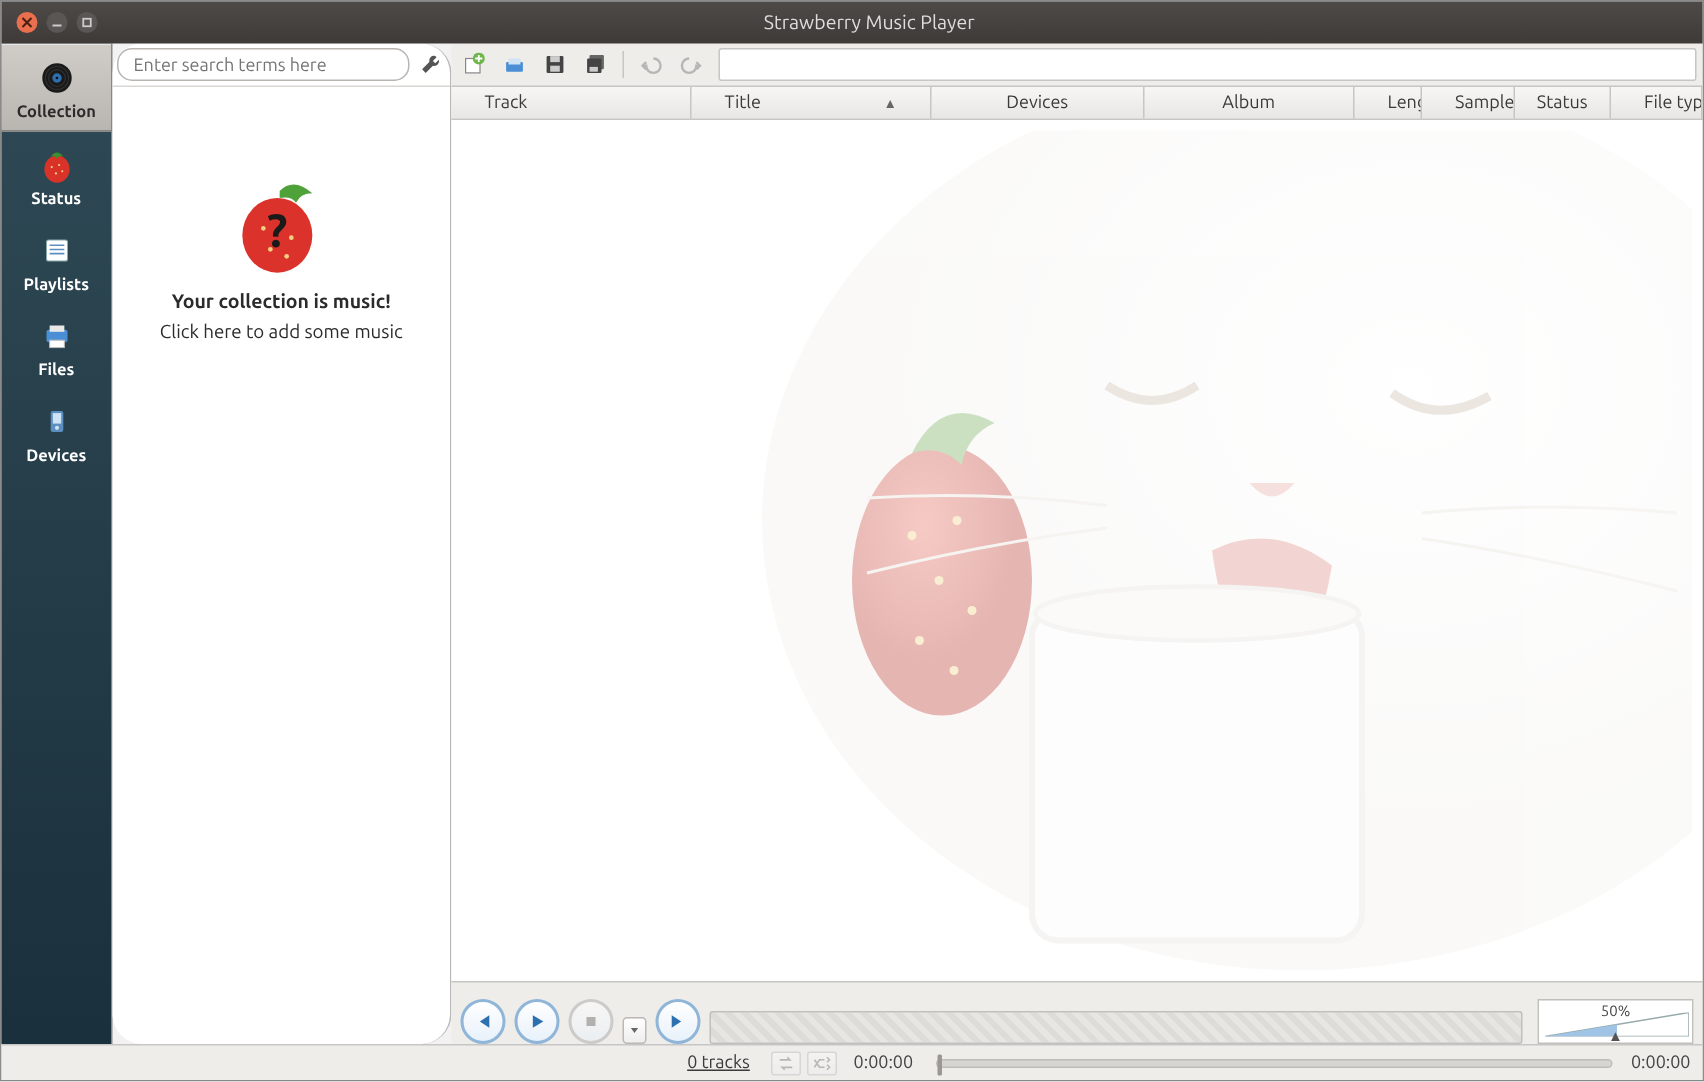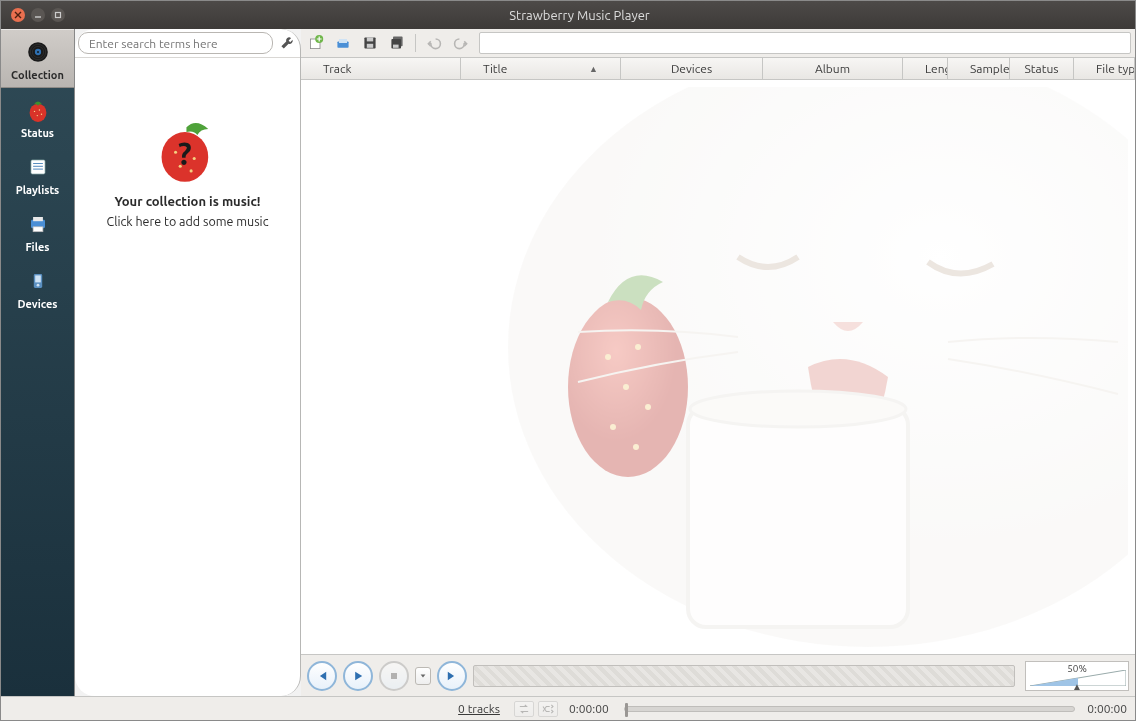--- a/index.html
+++ b/index.html
@@ -42,21 +42,21 @@
   .tool-blank { flex:1; height:22px; border:1px solid #c6c6c4; border-radius:2px; background:#fff; margin-left:2px; }
   
   .tablehdr { height:22px; background:linear-gradient(#f7f6f4,#e9e7e4); border-bottom:1px solid #c6c6c4; display:flex; font-size:12px; color:#3a3a3a; }
   .th { border-right:1px solid #c6c6c4; display:flex; align-items:center; padding:0 22px; white-space:nowrap; overflow:hidden; }
   .th.center { justify-content:center; }
   .sort-ind { margin-left:auto; font-size:9px; color:#666; }
   
   .tablebody { flex:1; background:#fff; position:relative; overflow:hidden; }
   .bg-art { position:absolute; inset:0; display:flex; align-items:center; justify-content:center; opacity:0.35; }
   
-  .playerbar { height:42px; border-top:1px solid #c6c6c4; background:#efedea; display:flex; align-items:center; padding:0 6px; gap:6px; }
+  .playerbar { height:42px; border-top:1px solid #c6c6c4; background:#efedea; display:flex; align-items:flex-end; padding:0 6px; gap:6px; }
   .pbtn { width:30px; height:30px; border-radius:50%; border:2px solid #8fb6d9; background:linear-gradient(#fff,#e8f1fa); display:flex; align-items:center; justify-content:center; }
   .pbtn.stop { border-color:#aaa; opacity:0.5; }
   .pbtn.small-caret { width:16px; height:18px; border-radius:3px; border:1px solid #bcb9b4; background:linear-gradient(#fff,#eee); }
   .seek-track { flex:1; height:22px; background:repeating-linear-gradient(45deg,#e8e6e3,#e8e6e3 4px,#dedcd8 4px,#dedcd8 8px); border:1px solid #c1bfbc; border-radius:2px; }
   .volume-box { width:104px; height:30px; border:1px solid #c1bfbc; background:#fff; position:relative; margin-left:4px; }
   .vol-label { position:absolute; top:1px; left:0; right:0; text-align:center; font-size:10px; color:#444; }
   .vol-tri { position:absolute; bottom:4px; left:4px; right:4px; height:16px; }
   .vol-caret { position:absolute; bottom:-2px; font-size:10px; color:#555; }
   
   .statusbar { height:24px; border-top:1px solid #c6c6c4; background:#efedea; display:flex; align-items:center; font-size:12px; color:#3a3a3a; }

